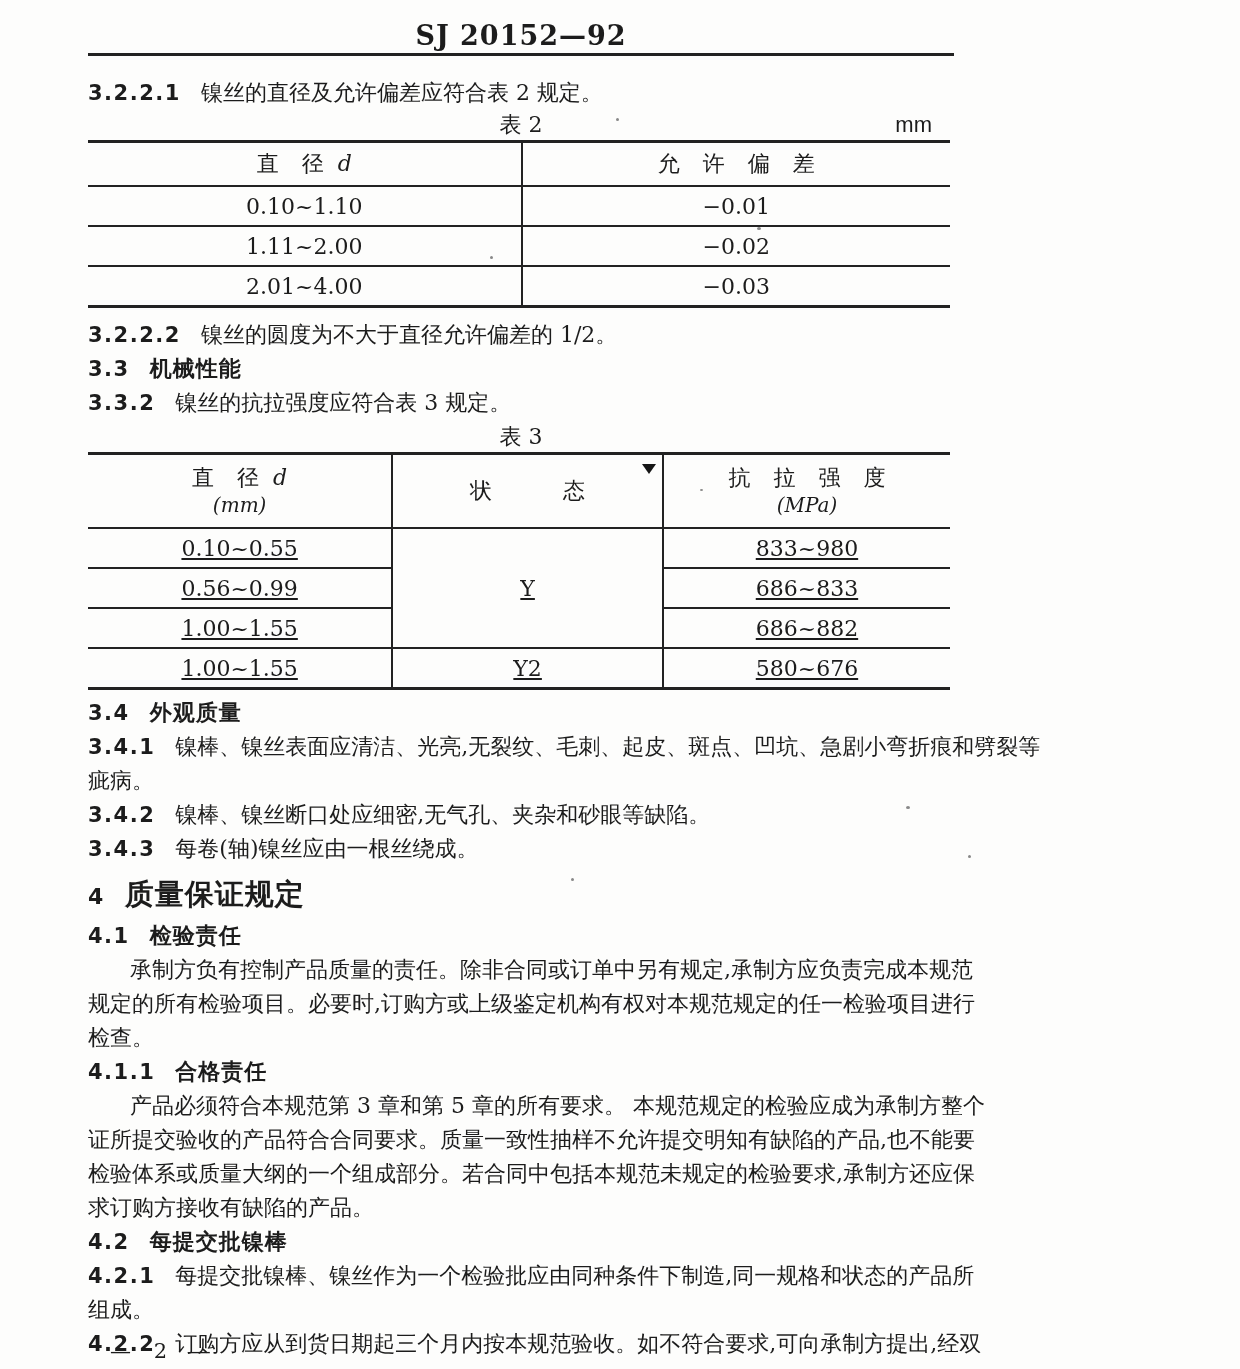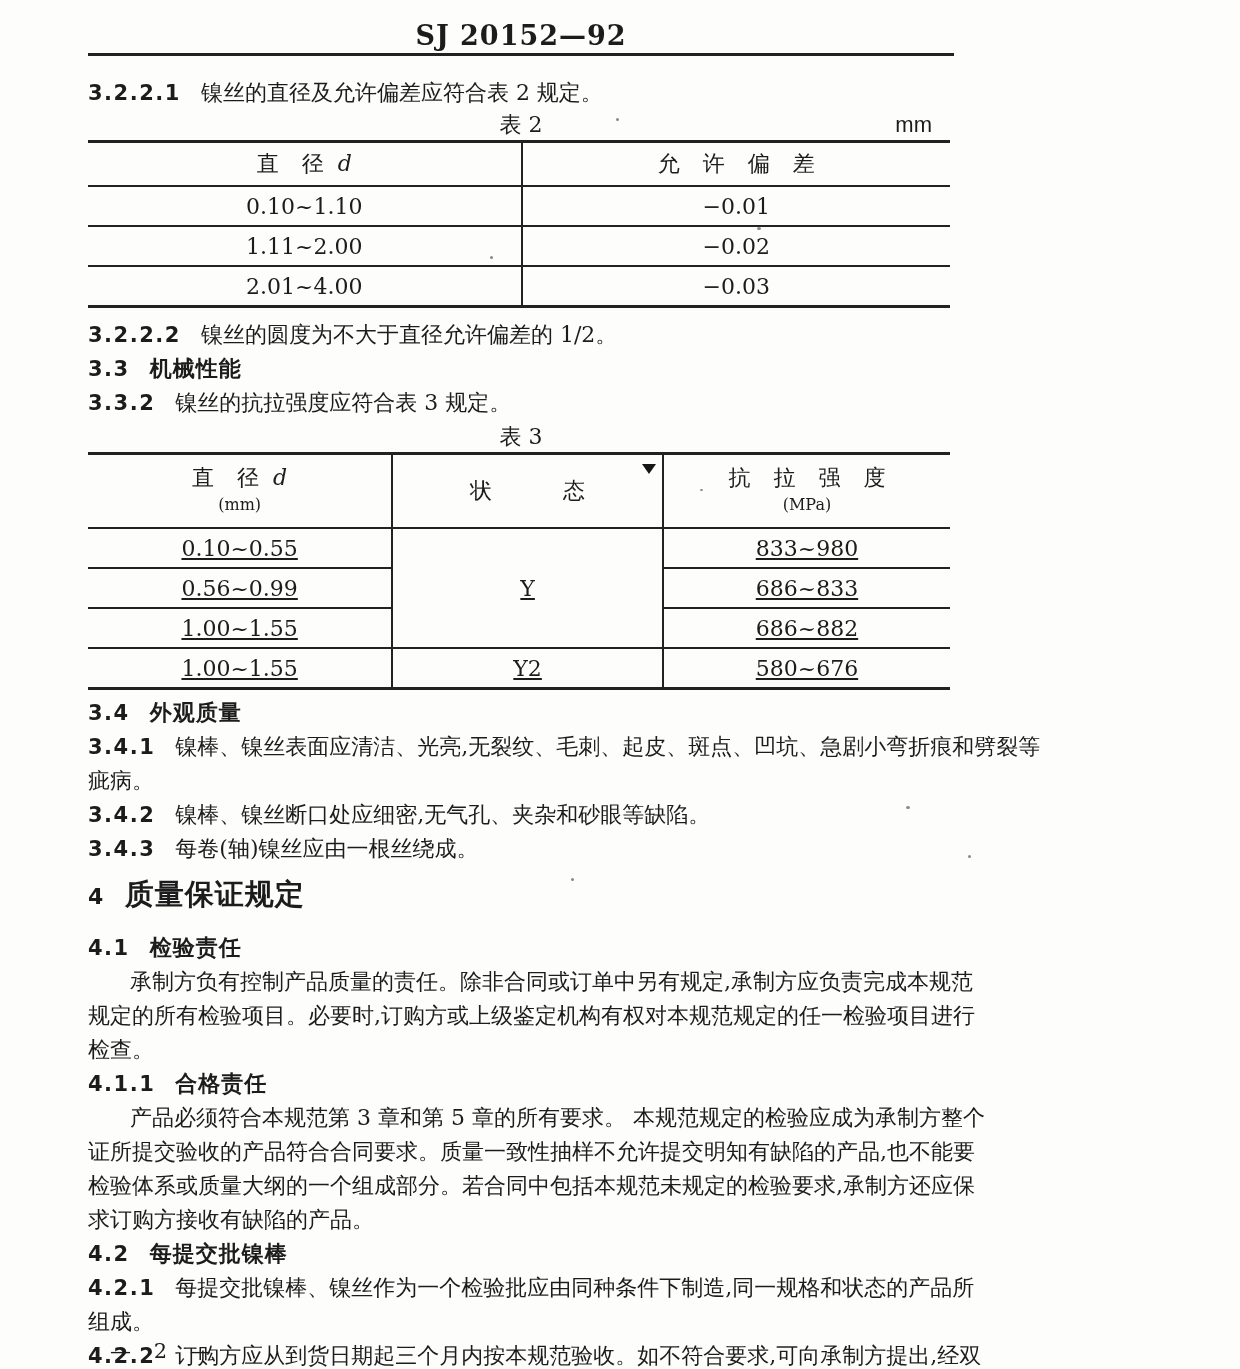--- a/index.html
+++ b/index.html
@@ -34,21 +34,21 @@
     font-family:var(--sans);font-weight:bold;font-size:21px;
     letter-spacing:1.5px;margin-right:20px;
   }
   .txt{font-family:var(--serif);}
   .htext{font-family:var(--sans);font-weight:bold;letter-spacing:1px;}
   .chapter{margin-top:10px;margin-bottom:0;line-height:36px;}
   .chapter .num{font-size:22px;}
   .chapter .htext{font-size:29px;}
   .pline{line-height:34px;font-size:22px;font-family:var(--serif);white-space:nowrap;}
   .indent{text-indent:42px;}
-  .mt6{margin-top:6px;} .mt8{margin-top:16px;} .mt10{margin-top:10px;} .mt20{margin-top:20px;}
+  .mt6{margin-top:6px;} .mt8{margin-top:4px;} .mt10{margin-top:10px;} .mt20{margin-top:20px;}
 
   
   .caption-row{position:relative;height:30px;line-height:30px;text-align:center;font-size:22px;}
   .caption-row .cap{font-family:var(--serif);}
   .caption-row .unit{position:absolute;right:22px;top:0;font-family:Liberation Sans, sans-serif;font-size:22px;}
 
   
   table.tbl{
     border-collapse:collapse;table-layout:fixed;
     width:862px;font-family:var(--serif);
@@ -64,21 +64,21 @@
   .tbl2 tbody tr:last-child td{border-bottom:3px solid var(--rule);}
   .tbl2 .vline{border-right:2px solid var(--rule);}
   .hdr{word-spacing:16px;}
   .var{font-style:italic;font-family:var(--serif);margin-left:14px;}
   
   .tbl3 col.c1{width:35.3%;} .tbl3 col.c2{width:31.4%;} .tbl3 col.c3{width:33.3%;}
   .tbl3 thead th{border-top:3px solid var(--rule);border-bottom:2px solid var(--rule);height:72px;}
   .tbl3 tbody td{border-bottom:2px solid var(--rule);height:38px;text-decoration:underline;}
   .tbl3 tbody tr:last-child td{border-bottom:3px solid var(--rule);}
   .tbl3 .vline{border-right:2px solid var(--rule);}
-  .hdr2line .l2{display:block;font-size:16px;line-height:24px;margin-top:2px;}
+  .hdr2line .l2{display:block;font-size:20px;line-height:24px;margin-top:2px;font-style:italic;}
   .hdr2line .l1{display:block;line-height:26px;}
   .state-hdr{word-spacing:64px;}
 
   
   .footer{
     position:absolute;left:110px;bottom:6px;
     font-family:var(--serif);font-size:21px;word-spacing:14px;letter-spacing:1px;
   }
 
   

